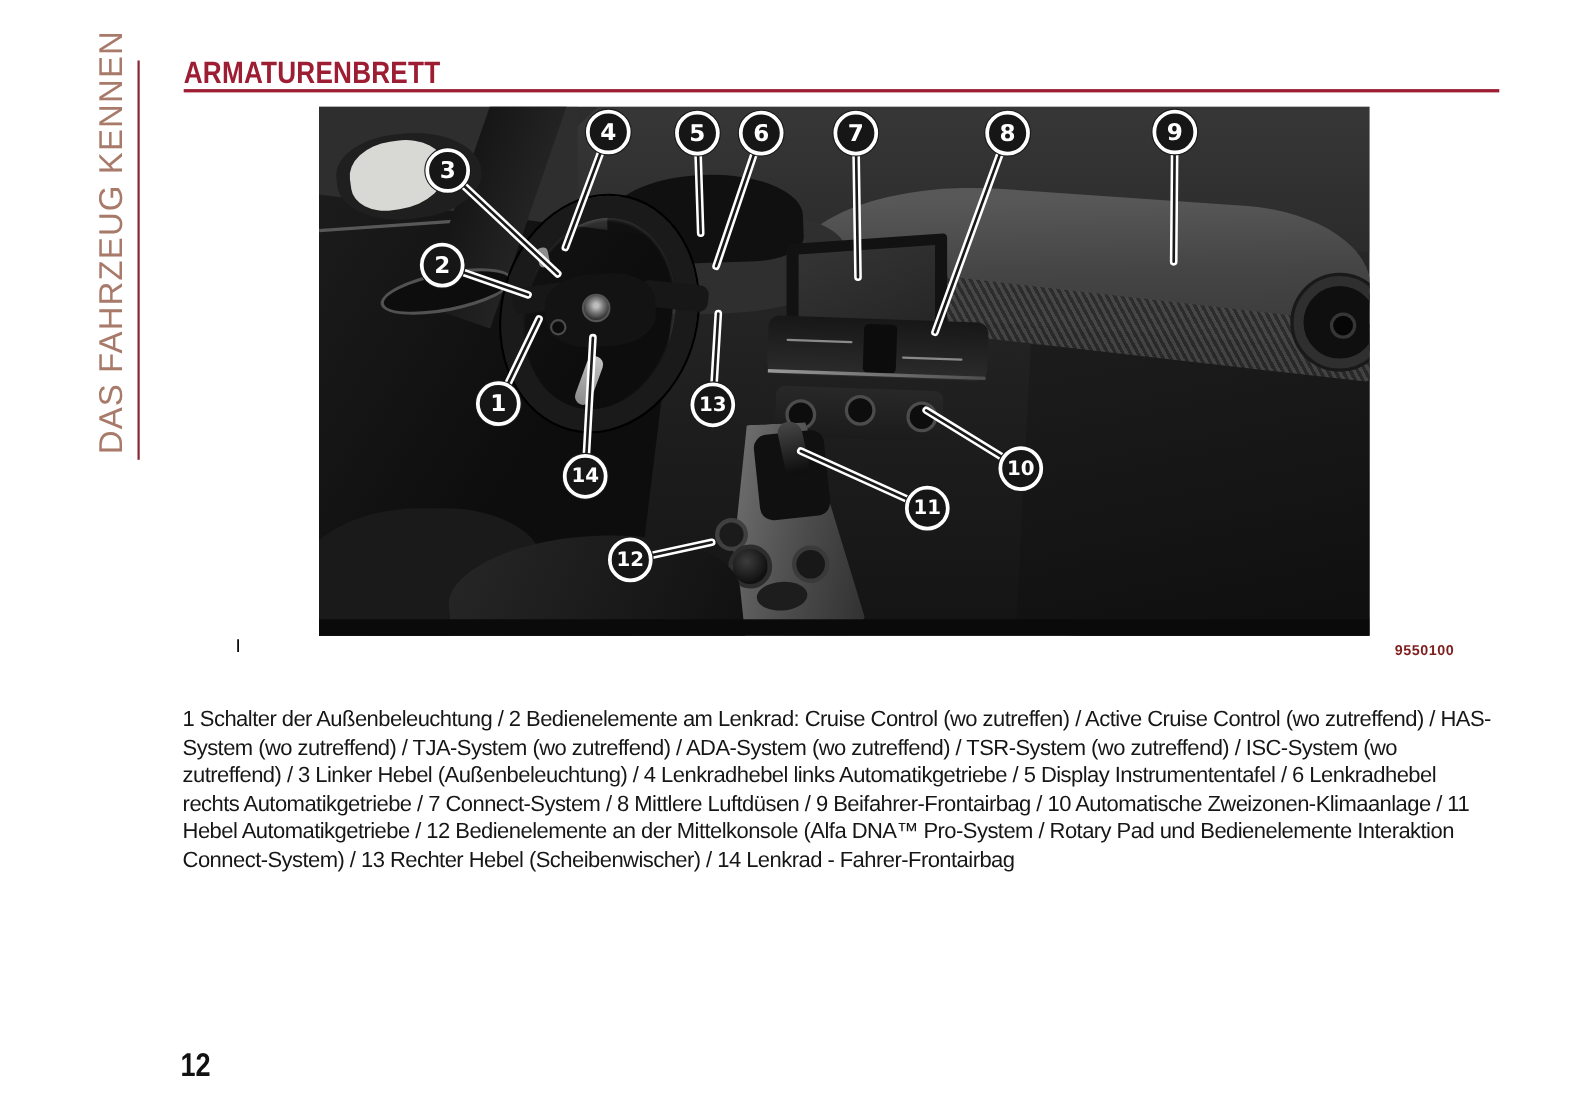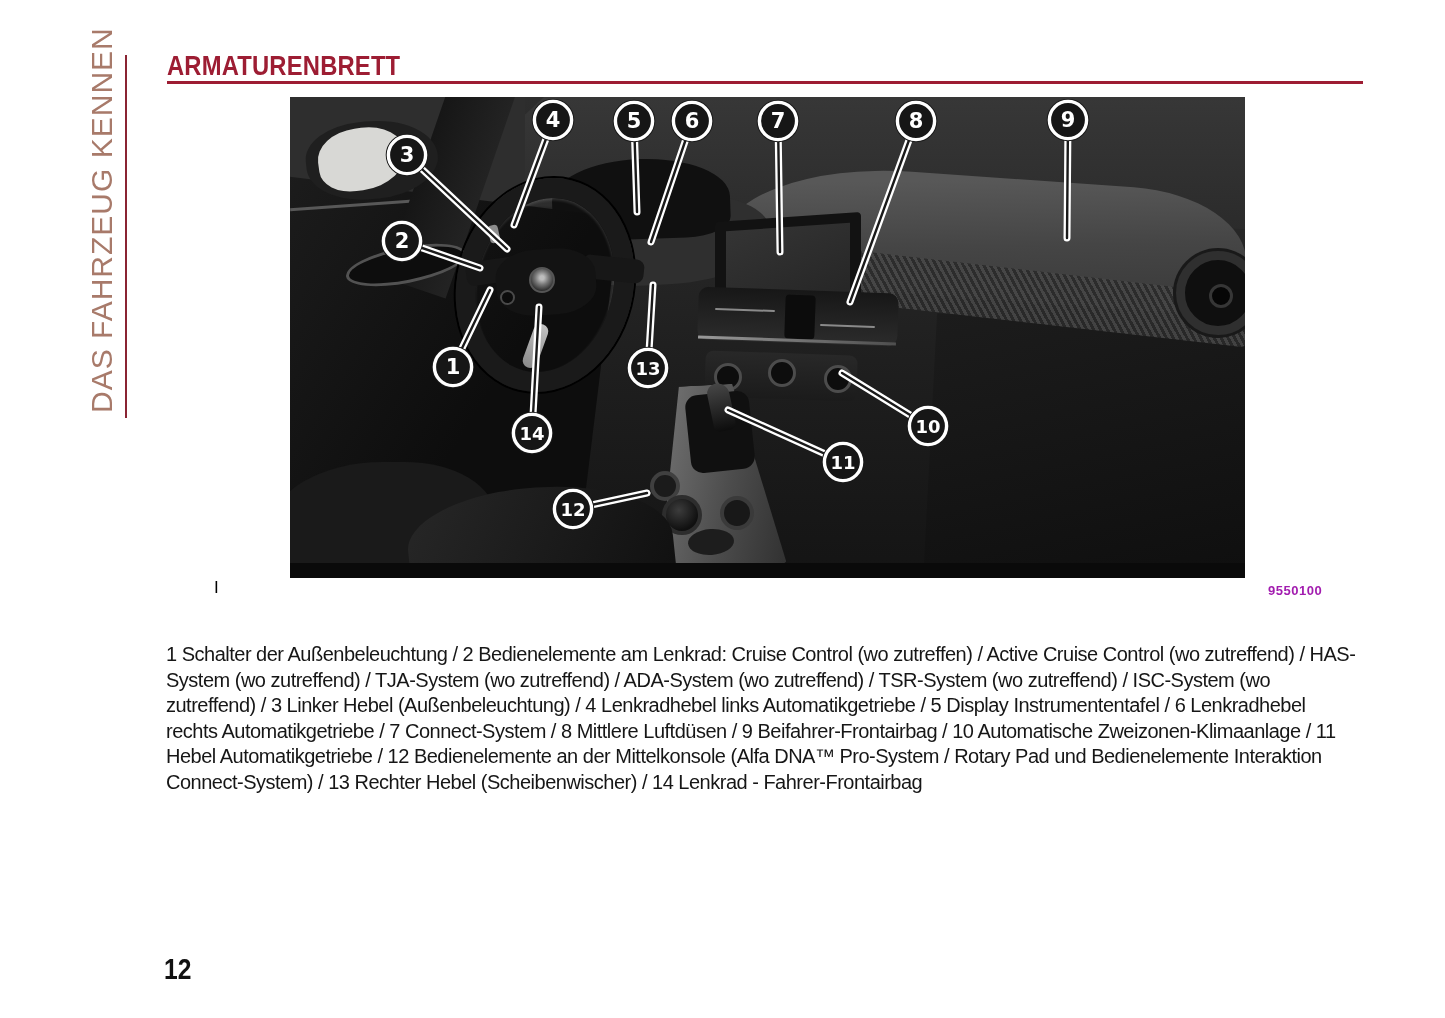--- a/index.html
+++ b/index.html
@@ -96,21 +96,21 @@
   .cuphole{left:398px;top:432px;width:46px;height:26px;background:#1d1d1d;border-radius:50%;transform:rotate(-4deg);}
   .seat-left{left:-20px;top:365px;width:225px;height:135px;background:#1a1a1a;border-radius:50% 40% 0 0;}
   .seat-cushion{left:118px;top:390px;width:265px;height:112px;transform:rotate(-6deg);
     background:linear-gradient(120deg,#272727,#101010);border-radius:45% 55% 0 0;}
   .floor{left:0;top:466px;width:955px;height:15px;background:#0a0a0a;}
   .callout-svg{position:absolute;left:0;top:0;z-index:10;}
 
   
   .fig-marker{position:absolute;left:214px;top:578px;font-size:17px;color:#000;}
   .fig-code{position:absolute;left:1268px;top:583px;font-size:13px;font-weight:bold;
-    color:#a21caf;letter-spacing:0.5px;}
+    color:#7f1d1d;letter-spacing:0.5px;}
   .caption{position:absolute;left:166px;top:622px;width:1194px;font-size:20px;
     line-height:25.5px;letter-spacing:-0.5px;color:#161616;}
   .page-num{position:absolute;left:164px;top:952px;font-size:30px;font-weight:bold;color:#111;
     transform:scaleX(.82);transform-origin:left top;}
 </style>
 </head>
 <body>
 
 <div class="page">
 

